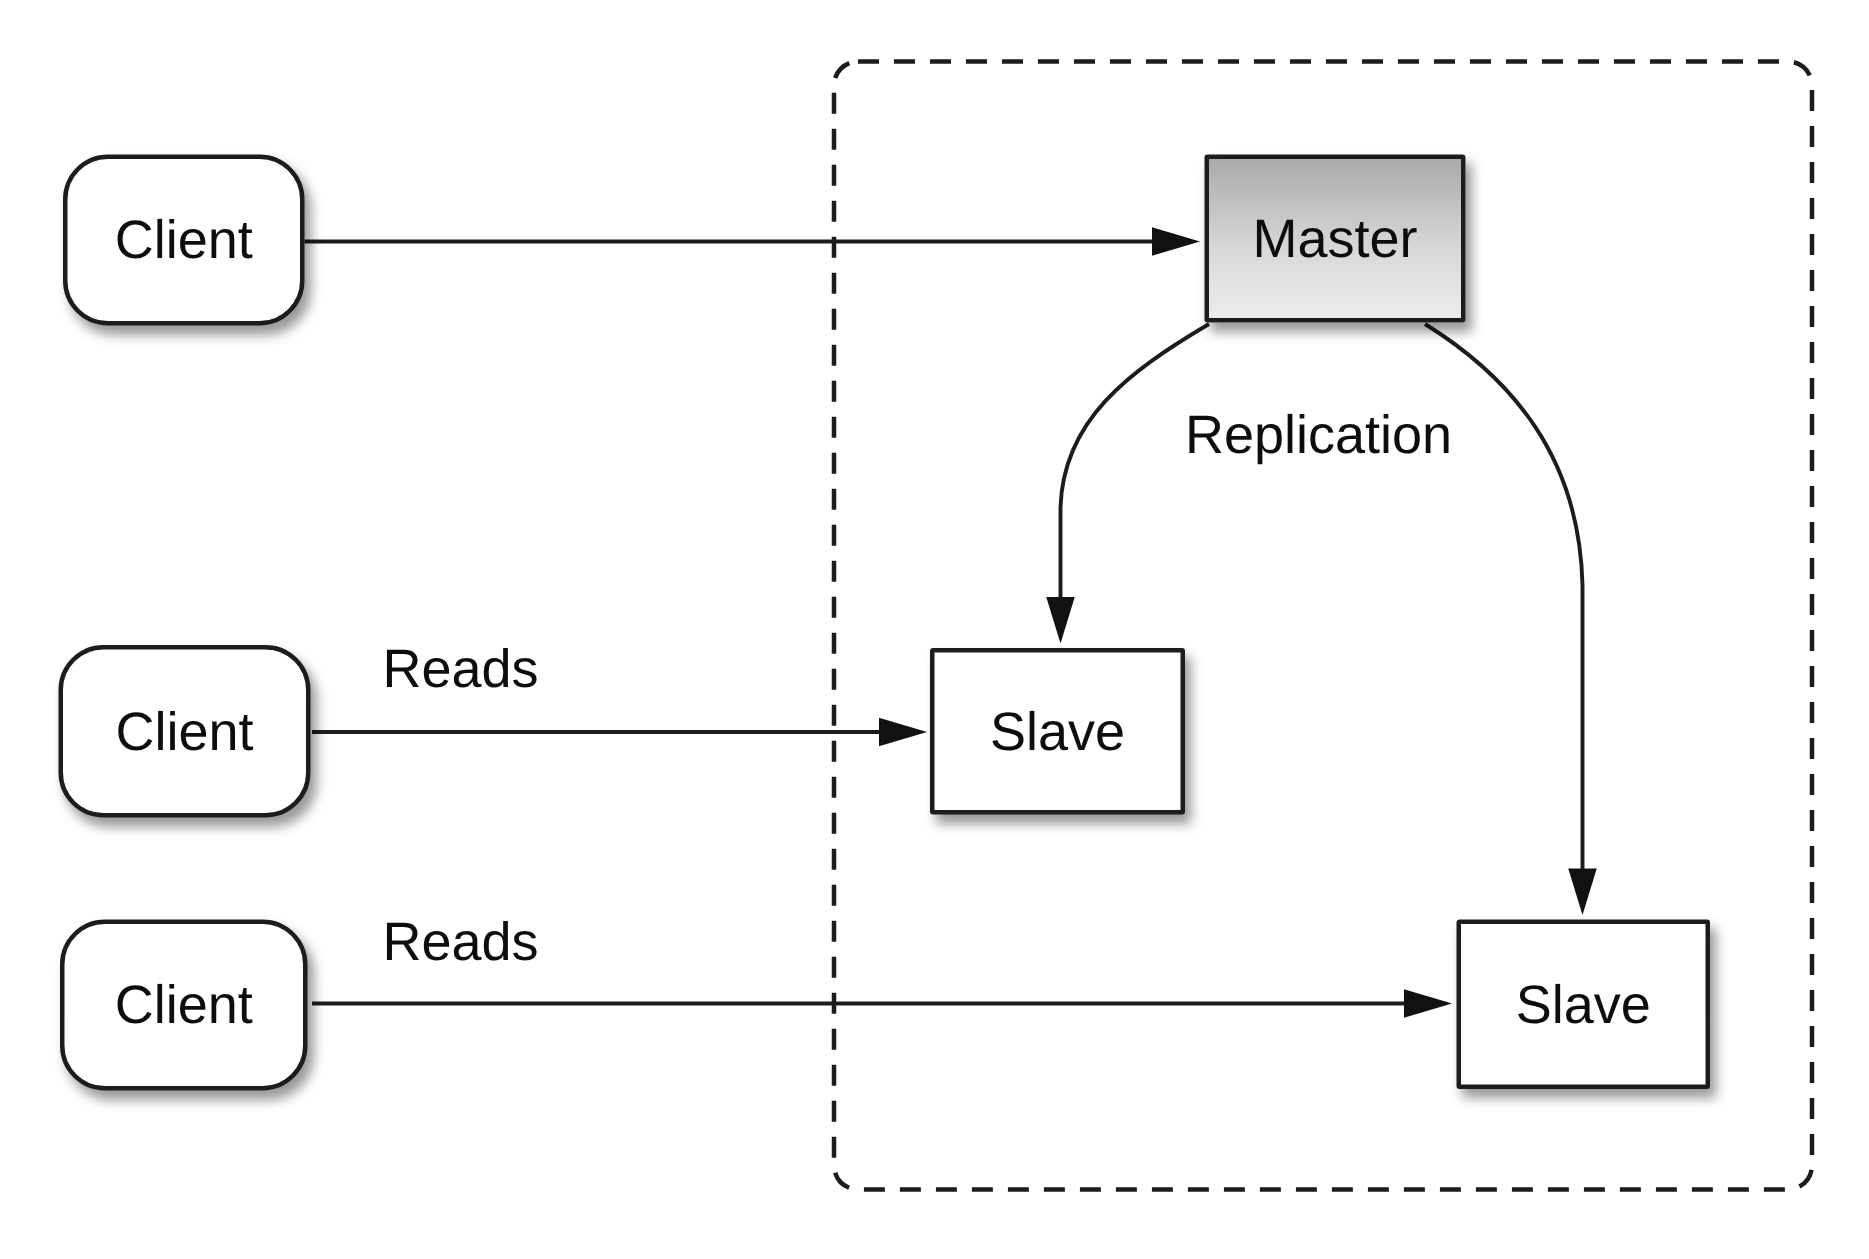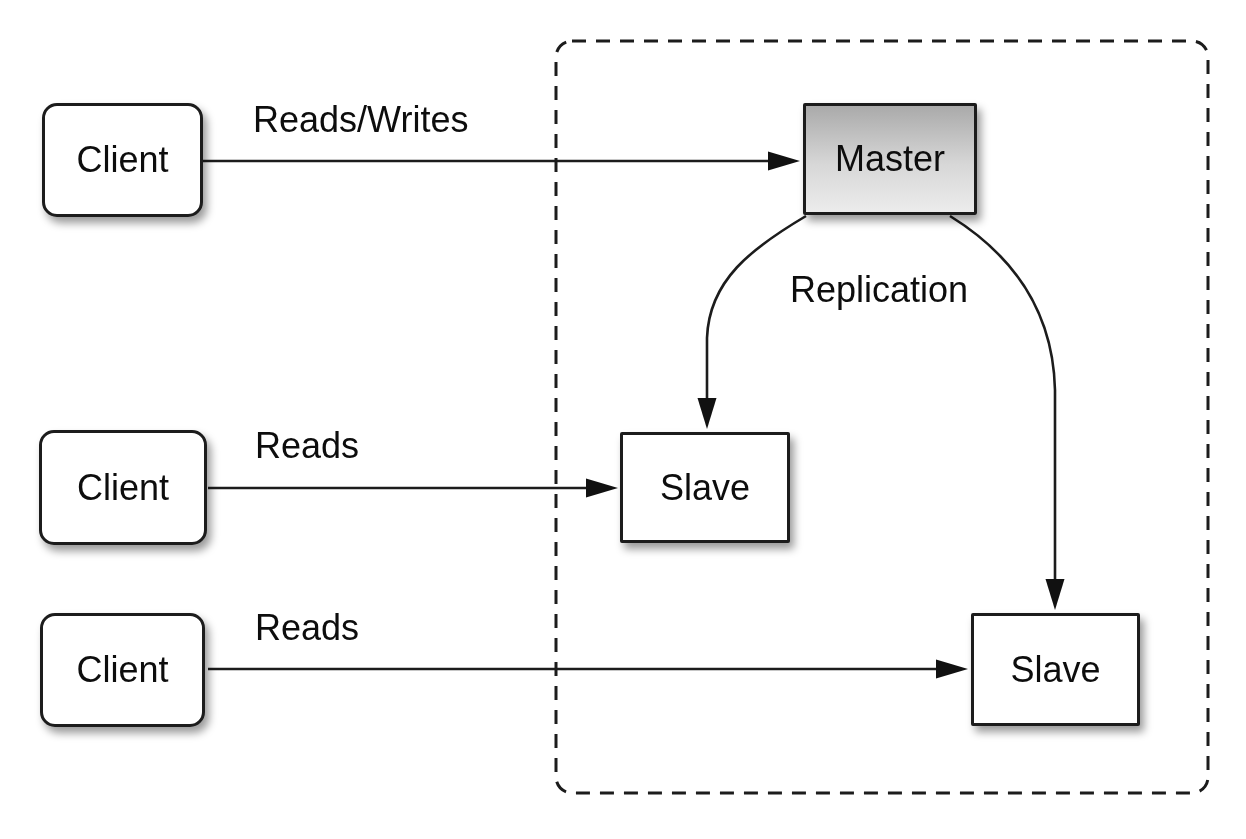--- a/index.html
+++ b/index.html
@@ -29,21 +29,21 @@
     justify-content: center;
     font-size: 36px;
     line-height: 1;
     color: #0d0d0d;
     box-sizing: border-box;
     border: 3px solid #1c1c1c;
     background: #ffffff;
     box-shadow: 4px 6px 8px rgba(0,0,0,0.40);
   }
   .client {
-    border-radius: 15px;
+    border-radius: 30px;
   }
   .rect {
     border-radius: 2px;
   }
   .master {
     background: linear-gradient(180deg, #aaaaaa 0%, #d7d7d7 55%, #ececec 100%);
     text-align: right;
   }
   .edge-label {
     position: absolute;
@@ -105,21 +105,20 @@
   <div id="client-middle" class="node client">Client</div>
 
   <div id="client-bottom" class="node client">Client</div>
 
   <div id="master" class="node rect master">Master</div>
 
   <div id="slave-left" class="node rect">Slave</div>
 
   <div id="slave-right" class="node rect">Slave</div>
 
-  <div id="label-reads-writes" class="edge-label">Reads/Writes</div>
 
   <div id="label-reads-middle" class="edge-label">Reads</div>
 
   <div id="label-reads-bottom" class="edge-label">Reads</div>
 
   <div id="label-replication" class="edge-label">Replication</div>
 
 </div>
 
 </body></html>

